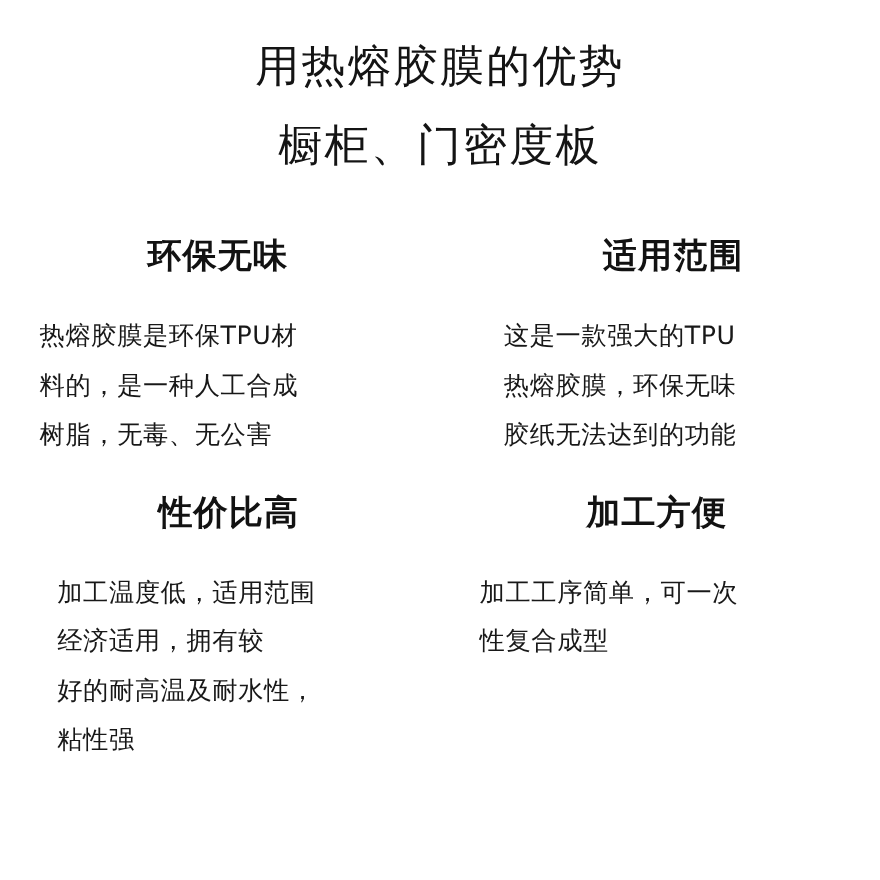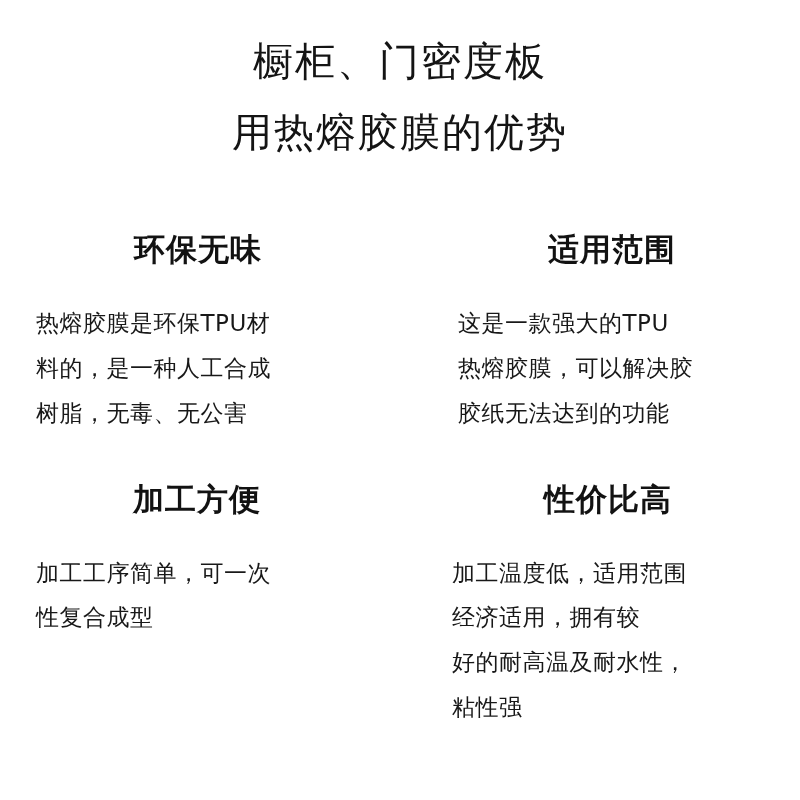--- a/index.html
+++ b/index.html
@@ -52,69 +52,69 @@
   .cell-1 { padding-left: 58px; }
   .cell-2 { padding-left: 36px; }
   .cell-3 { padding-left: 52px; }
 
   .feature-heading {
     font-size: 31px;
     font-weight: 700;
     letter-spacing: 1px;
     color: #121212;
     text-align: center;
-    margin: 17px 0 30px 0;
+    margin: 0 0 30px 0;
   }
   .cell-0 .feature-heading { margin-left: -10px; }
   .cell-1 .feature-heading { margin-left: -4px; }
   .cell-2 .feature-heading { margin-left: -12px; }
   .cell-3 .feature-heading { margin-left: -6px; }
 
   .feature-body {
     font-size: 23px;
     line-height: 1.95;
     color: #181818;
     letter-spacing: 0.5px;
     white-space: pre-line;
   }
 </style>
 </head>
 <body style="background: rgb(255, 255, 255);">
 
 <div class="page">
 
   <div class="title-block">
+    <div class="title-line">用热熔胶膜的优势</div>
     <div class="title-line">橱柜、门密度板</div>
-    <div class="title-line">用热熔胶膜的优势</div>
   </div>
 
   <div class="grid">
 
     <div class="cell cell-0">
       <div class="feature-heading">环保无味</div>
       <div class="feature-body">热熔胶膜是环保TPU材
 料的，是一种人工合成
 树脂，无毒、无公害</div>
     </div>
 
     <div class="cell cell-1">
       <div class="feature-heading">适用范围</div>
       <div class="feature-body">这是一款强大的TPU
-热熔胶膜，可以解决胶
+热熔胶膜，环保无味
 胶纸无法达到的功能</div>
-    </div>
-
-    <div class="cell cell-2 row2-cell" style="padding-top:26px;">
-      <div class="feature-heading">加工方便</div>
-      <div class="feature-body">加工工序简单，可一次
-性复合成型</div>
     </div>
 
     <div class="cell cell-3 row2-cell" style="padding-top:26px;">
       <div class="feature-heading">性价比高</div>
       <div class="feature-body">加工温度低，适用范围
 经济适用，拥有较
 好的耐高温及耐水性，
 粘性强</div>
     </div>
 
+    <div class="cell cell-2 row2-cell" style="padding-top:26px;">
+      <div class="feature-heading">加工方便</div>
+      <div class="feature-body">加工工序简单，可一次
+性复合成型</div>
+    </div>
+
   </div>
 </div>
 
 </body></html>

